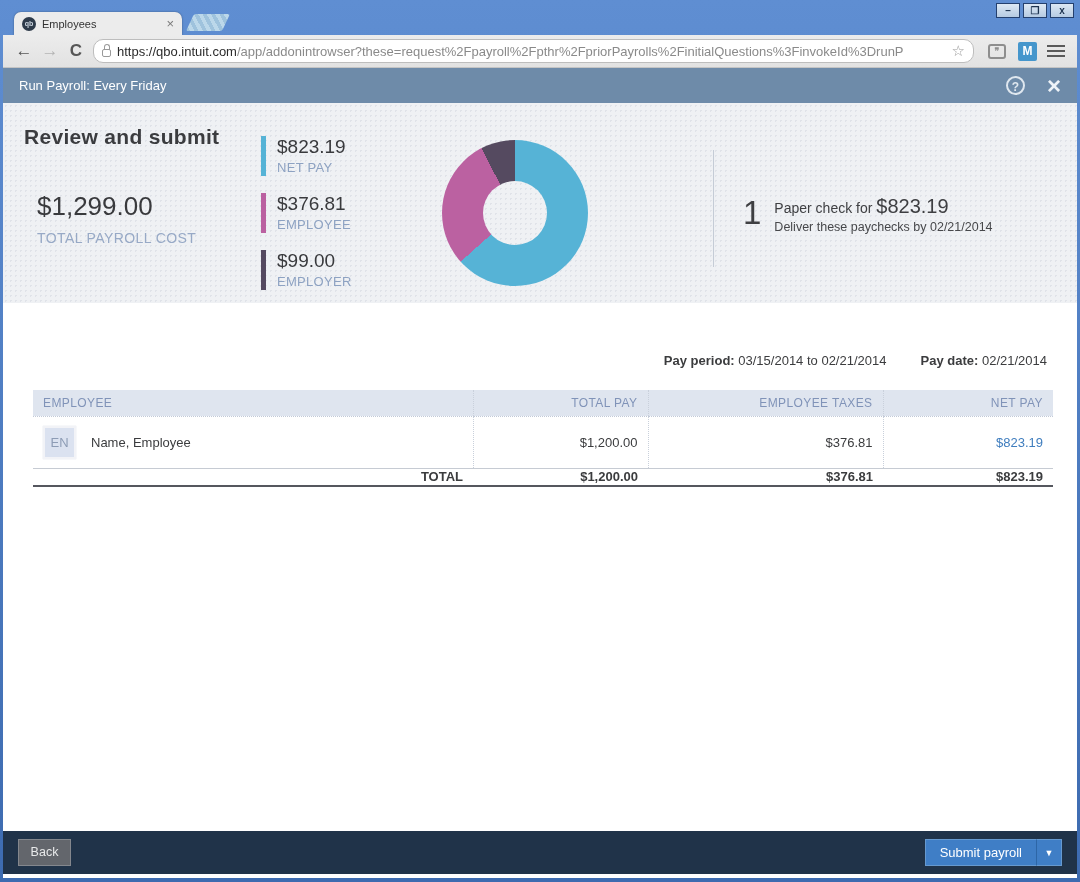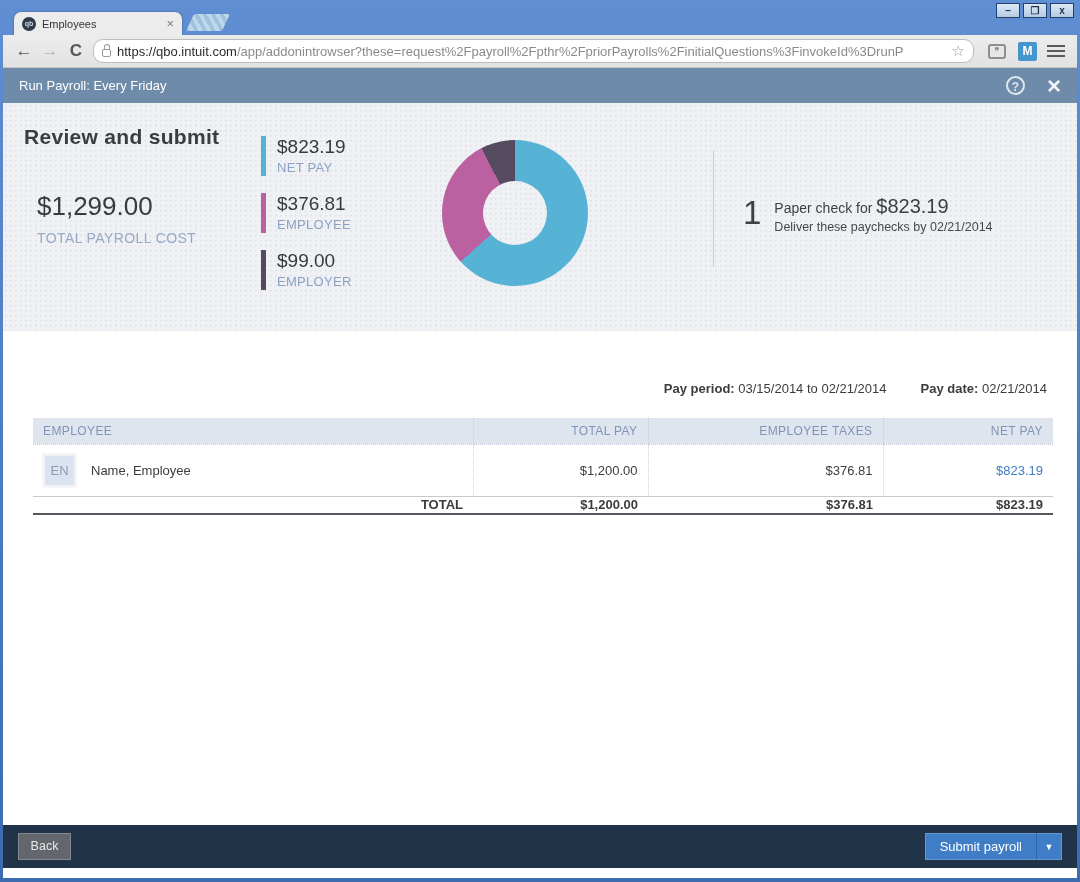--- a/index.html
+++ b/index.html
@@ -59,21 +59,21 @@
 
   .app-header { height:35px; background:#6e8ba9; display:flex; align-items:center;
     padding:0 16px; }
   .app-title { color:#fff; font-size:13px;text-align:center; }
   .hd-right { margin-left:auto; display:flex; align-items:center; gap:22px; }
   .help { width:19px; height:19px; border:2px solid #dfe7ef; border-radius:50%;
     color:#dfe7ef; font-size:12px; font-weight:bold; text-align:center;
     line-height:18px; }
   .close-x { color:#eef3f8; font-size:24px; font-weight:bold; line-height:20px; }
 
-  .summary { position:relative; height:228px; background-color:#eff1f4;
+  .summary { position:relative; height:200px; background-color:#eff1f4;
     background-image:radial-gradient(circle,#e0e3e9 1px,transparent 1px);
     background-size:5px 5px; }
   .rs-title { position:absolute; left:21px; top:22px; font-size:21px;
     font-weight:bold; color:#3b3c3f; letter-spacing:.3px; }
   .total-block { position:absolute; left:34px; top:88px; }
   .total-amount { font-size:26px; color:#393a3d; }
   .total-label { font-size:14px; color:#97a9c6; margin-top:8px; letter-spacing:.4px; }
   .legend { position:absolute; left:258px; top:33px; }
   .legend-item { display:flex; margin-bottom:17px; }
   .legend-bar { width:5px; height:40px; margin-right:11px; }
@@ -110,21 +110,21 @@
   .paytable thead th + th, .paytable tbody td + td { border-left:1px dotted #c9d0db; }
   .emp-cell { display:flex; align-items:center; }
   .avatar { width:33px; height:33px; background:#dbe2f0; border:2px solid #f2f3f7;
     color:#8d9cb5; font-size:13px; text-align:center; line-height:29px;
     margin-right:15px; box-shadow:0 0 1px #cfd4de; }
   .netpay-link { color:#3f7dbe; }
   .paytable tfoot td { height:18px; padding:0 10px; font-weight:bold;
     border-top:1px solid #c6cbd3; border-bottom:2px solid #55575e; }
   .paytable tfoot td.tlabel { text-align:right; }
 
-  .app-footer { position:absolute; left:0; right:0; bottom:10px; height:43px;
+  .app-footer { position:absolute; left:0; right:0; bottom:4px; height:43px;
     background:#203349; display:flex; align-items:center; padding:0 15px; }
   .back-btn { width:53px; height:27px; background:#63666c; border:1px solid #84878d;
     color:#e8e9ea; font-size:12.5px; text-align:center; line-height:25px; }
   .submit-group { margin-left:auto; display:flex; height:27px; }
   .submit-btn { background:#3f7ec6; border:1px solid #6699cf; border-right:none;
     color:#fff; font-size:13px; padding:0 14px; line-height:25px; }
   .submit-arrow { width:26px; background:#3f7ec6; border:1px solid #6699cf;
     border-left:1px solid #2d66a6; color:#fff; font-size:9px; text-align:center;
     line-height:26px; }
 </style>

